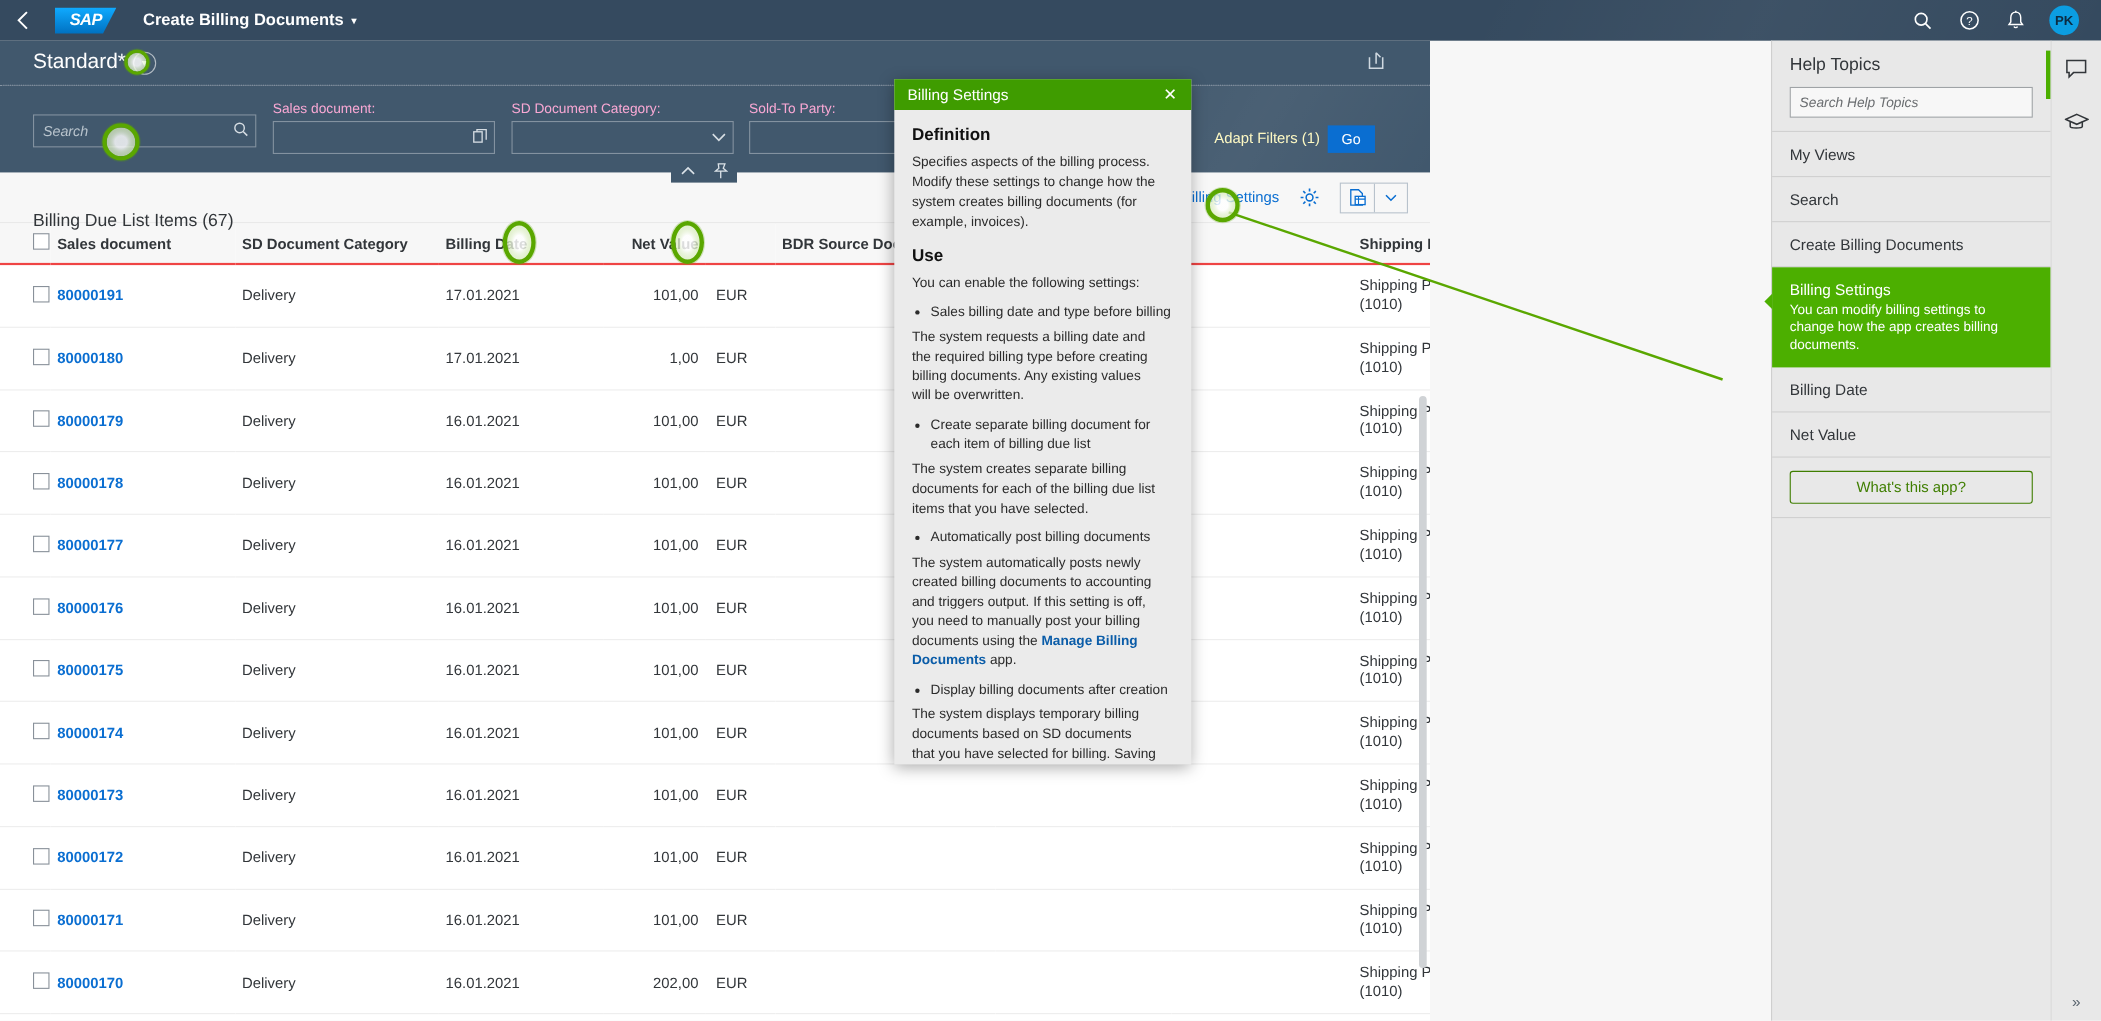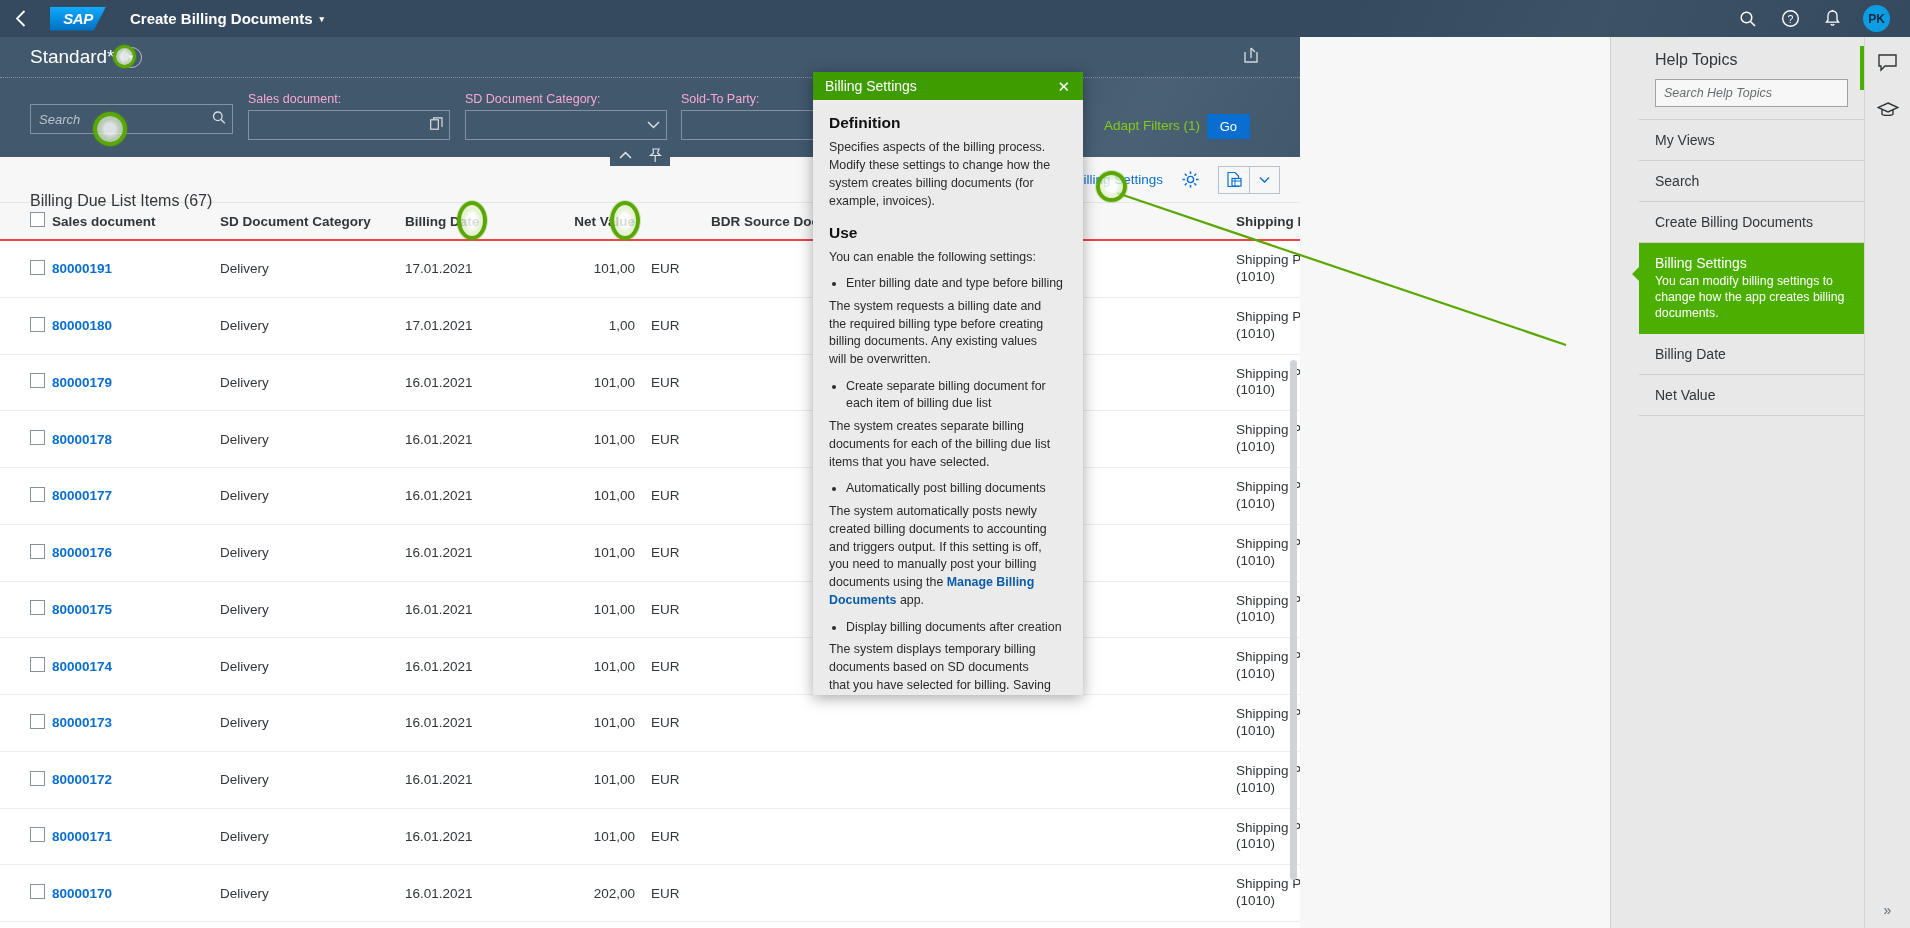--- a/index.html
+++ b/index.html
@@ -83,21 +83,21 @@
     color:#fff; font-size:13px; padding:0 26px 0 8px; width:100%;
     outline:none;
   }
   .f-input::placeholder { color:#b9c4cd; font-style:italic; }
   .f-wrap { position:relative; }
   .f-ico {
     position:absolute; right:7px; top:50%; transform:translateY(-50%);
     color:#d6dde3; font-size:13px; pointer-events:none;
   }
   .adapt-filters {
-    position:absolute; right:100px; top:40px; color:#84cc16; font-size:13.5px; cursor:pointer;
+    position:absolute; right:100px; top:40px; color:#fef9c3; font-size:13.5px; cursor:pointer;
   }
   .go-btn {
     position:absolute; right:50px; top:36px;
     background:#0a6ed1; color:#fff; border:none;
     padding:5px 13px; font-size:13px; cursor:pointer;
     font-family:"Liberation Sans", sans-serif;
   }
   .fb-collapse {
     position:absolute; left:610px; top:66px; display:flex; gap:0;
     z-index: 5;
@@ -182,21 +182,20 @@
   .popup-body ul { margin:0 0 2px 0; padding-left:17px; }
   .popup-body li { font-size:12.4px; line-height:1.43; color:#2b2b2b; margin-bottom:5px; }
   .popup-body .sub { font-size:12.4px; line-height:1.43; color:#2b2b2b; margin:0 16px 9px 0; }
   .app-link { color:#0a5ca8; font-weight:bold; }
 
   
   .help-panel {
     position:absolute; right:46px; top:37px; width:254px; height:891px;
     background:#e8e8e8; border-left:1px solid #cfcfcf;
     z-index:50;
-    padding-left:28px;
   }
   .help-head {
     padding:14px 16px 12px 16px; border-bottom:1px solid #d0d0d0;
   }
   .help-title { font-size:16px; color:#32363a; margin-bottom:10px; }
   .help-search {
     width:100%; height:28px; border:1px solid #9fa3a6; background:#f7f7f7;
     font-size:12.5px; padding:0 8px; color:#32363a; outline:none;
     font-family:"Liberation Sans", sans-serif;
   }
@@ -604,21 +603,21 @@
       <span class="ttl">Billing Settings</span>
       <span class="popup-close">✕</span>
     </div>
     <div class="popup-body">
       <h3>Definition</h3>
       <p>Specifies aspects of the billing process. Modify these settings to change how the system creates billing documents (for example, invoices).</p>
       <h3 class="use">Use</h3>
       <p>You can enable the following settings:</p>
       <div id="popup-items">
           <ul>
-            <li>Enter billing date and type before billing</li>
+            <li>Sales billing date and type before billing</li>
           </ul>
           <p class="sub">The system requests a billing date and the required billing type before creating billing documents. Any existing values will be overwritten.</p>
           <ul>
             <li>Create separate billing document for each item of billing due list</li>
           </ul>
           <p class="sub">The system creates separate billing documents for each of the billing due list items that you have selected.</p>
           <ul>
             <li>Automatically post billing documents</li>
           </ul>
           <p class="sub">The system automatically posts newly created billing documents to accounting and triggers output. If this setting is off, you need to manually post your billing documents using the <span class="app-link">Manage Billing Documents</span> app.</p>
@@ -639,20 +638,23 @@
         <div class="help-item"><span>My Views</span></div>
         <div class="help-item"><span>Search</span></div>
         <div class="help-item"><span>Create Billing Documents</span></div>
         <div class="help-item active">
           <span class="hi-title">Billing Settings</span>
           <span class="hi-desc">You can modify billing settings to change how the app creates billing documents.</span>
         </div>
         <div class="help-item"><span>Billing Date</span></div>
         <div class="help-item"><span>Net Value</span></div>
       </div>
+    <div class="help-cta-wrap">
+      <button class="help-cta">What's this app?</button>
+    </div>
   </div>
 
   <div class="rail-accent"></div>
   <div class="rail">
     <div class="rail-icon">
       <svg width="21" height="21" viewBox="0 0 21 21">
           <path d="M2 2 H19 V13 H8 L4 17 V13 H2 Z" stroke="#32363a" stroke-width="1.4" fill="none"></path>
         </svg>
     </div>
     <div class="rail-icon">

